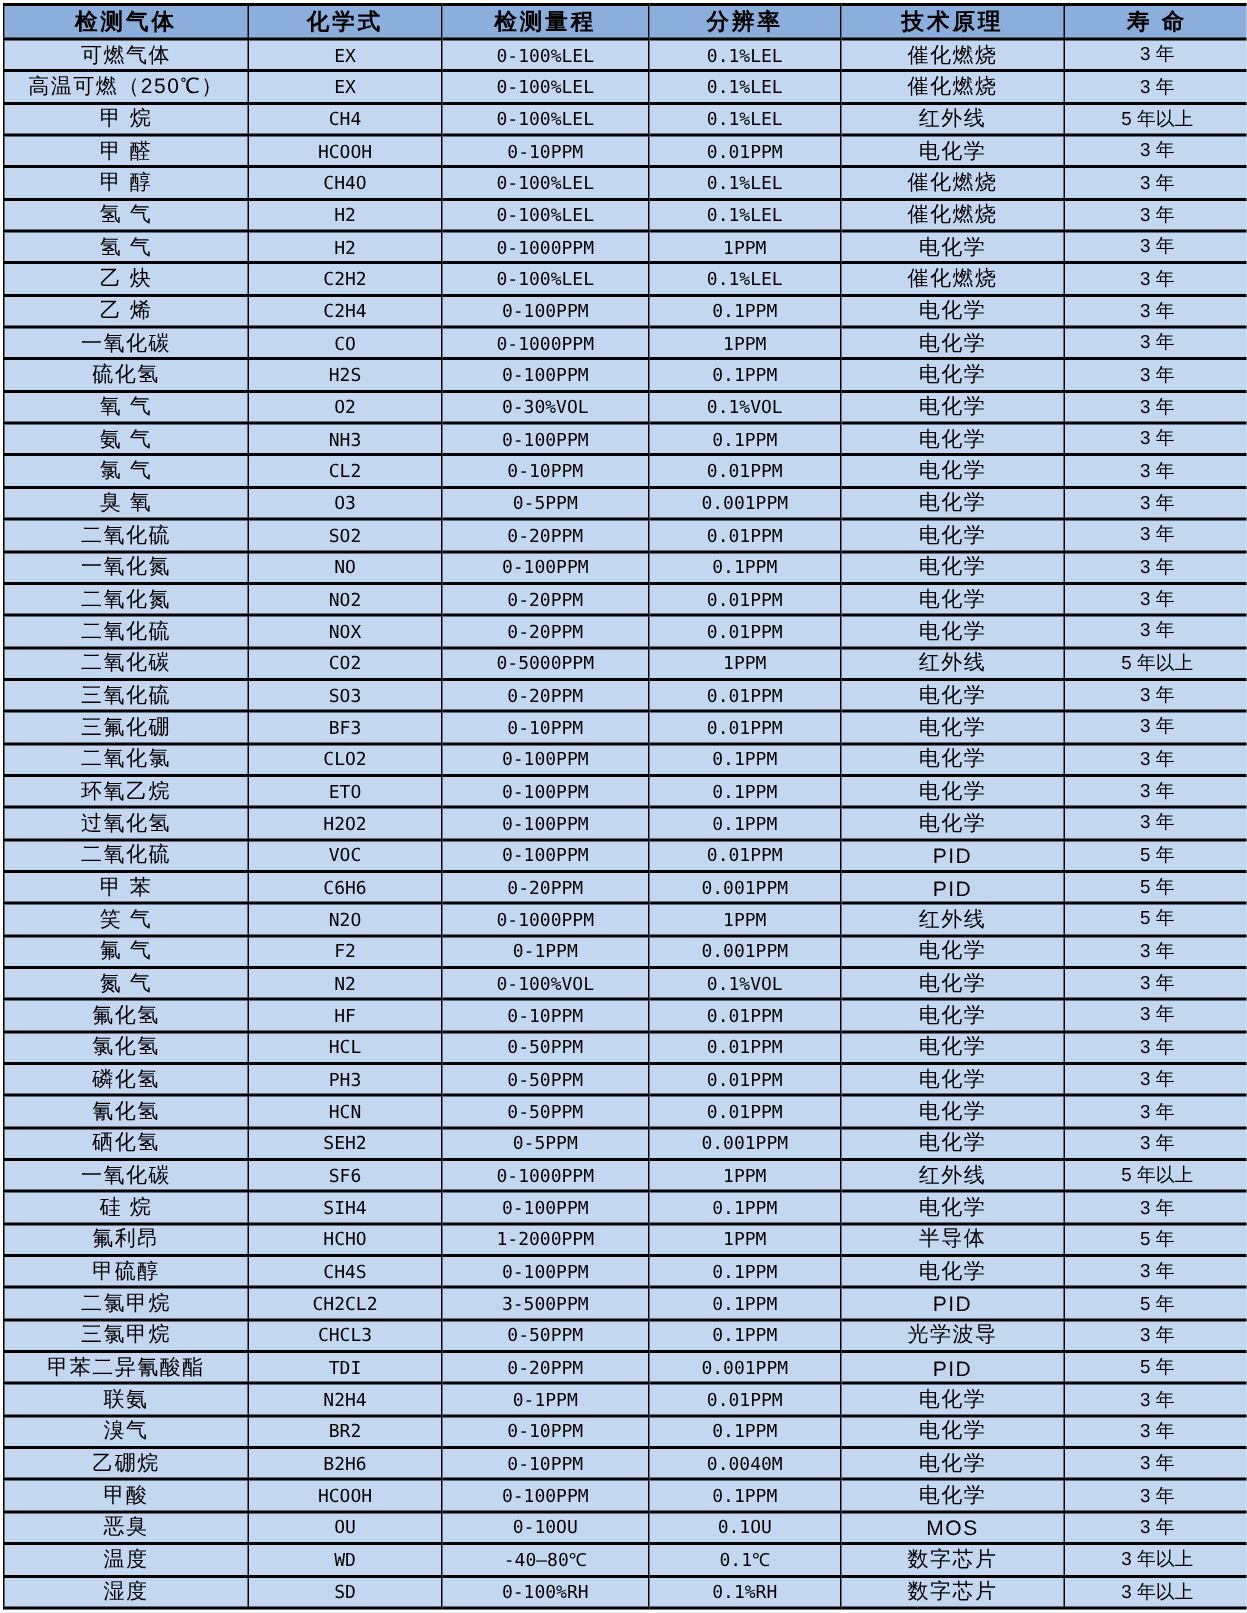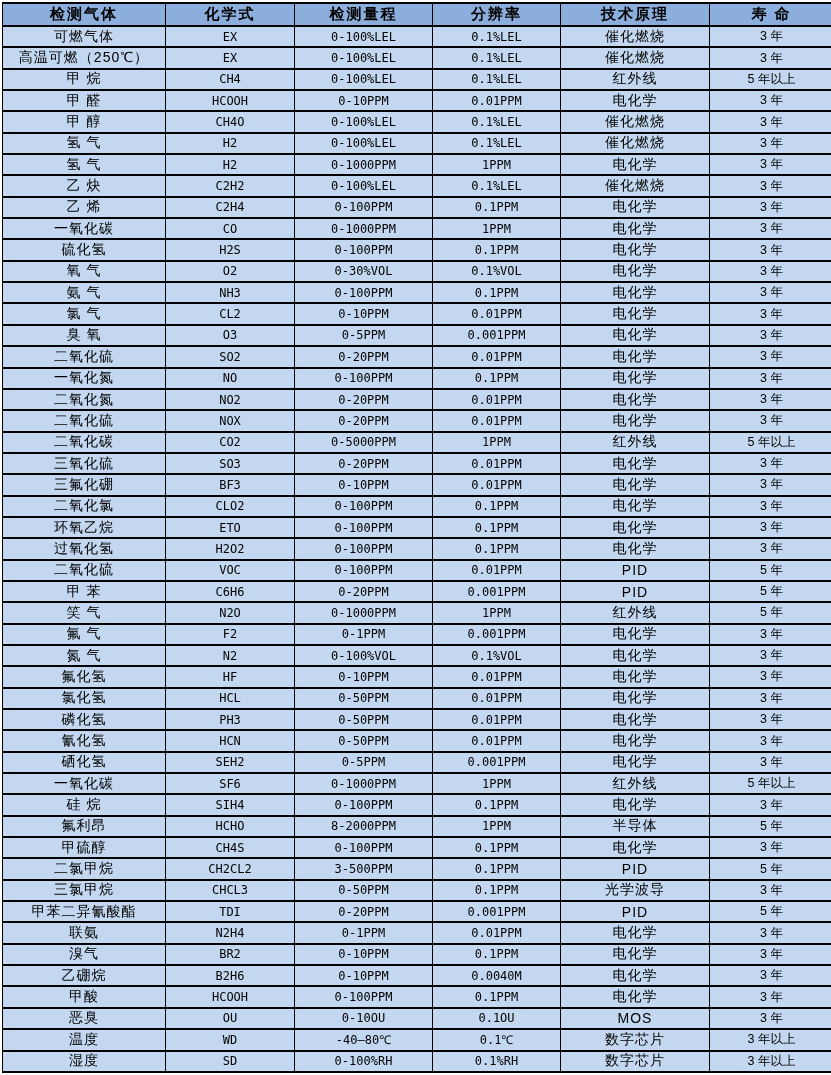--- a/index.html
+++ b/index.html
@@ -371,21 +371,21 @@
         <td class="cell-gas">硅 烷</td>
         <td class="cell-formula">SIH4</td>
         <td class="cell-range">0-100PPM</td>
         <td class="cell-resolution">0.1PPM</td>
         <td class="cell-principle">电化学</td>
         <td class="cell-lifespan">3 年</td>
       </tr>
       <tr>
         <td class="cell-gas">氟利昂</td>
         <td class="cell-formula">HCHO</td>
-        <td class="cell-range">8-2000PPM</td>
+        <td class="cell-range">1-2000PPM</td>
         <td class="cell-resolution">1PPM</td>
         <td class="cell-principle">半导体</td>
         <td class="cell-lifespan">5 年</td>
       </tr>
       <tr>
         <td class="cell-gas">甲硫醇</td>
         <td class="cell-formula">CH4S</td>
         <td class="cell-range">0-100PPM</td>
         <td class="cell-resolution">0.1PPM</td>
         <td class="cell-principle">电化学</td>

